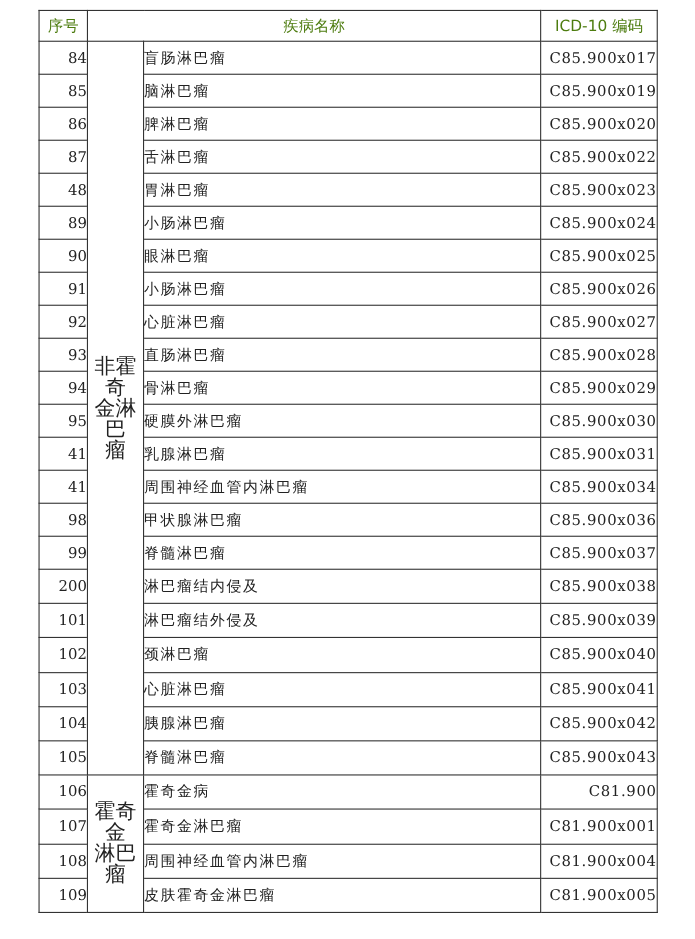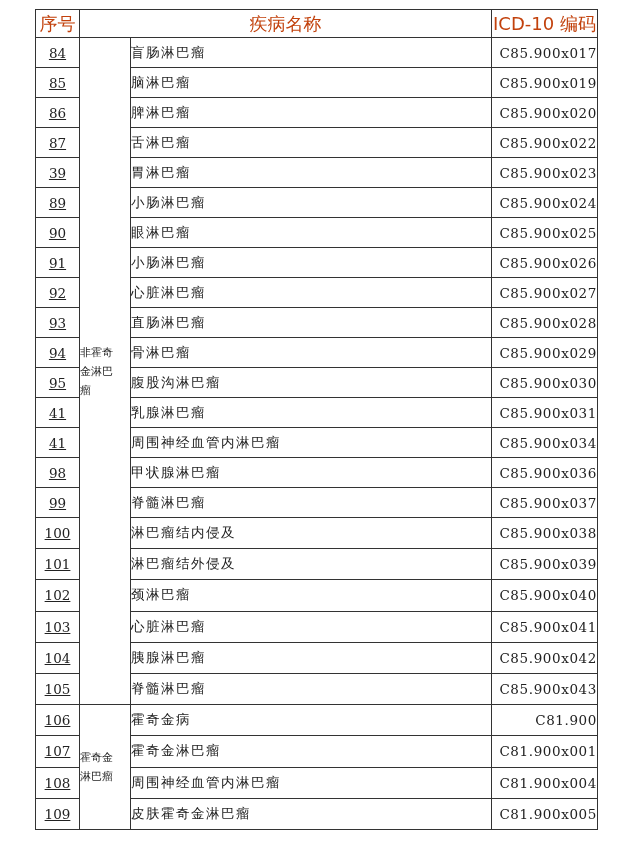--- a/index.html
+++ b/index.html
@@ -1,24 +1,24 @@
 <!DOCTYPE html>
 <html><head>
   <meta charset="utf-8">
   <style>
     html, body { margin: 0; padding: 0; background: #ffffff; }
     body { width: 632px; height: 854px; position: relative; overflow: hidden;
            font-family: "DejaVu Serif", "Liberation Serif", serif; color: #222; }
     table.icd { position: absolute; left: 35px; top: 9px; width: 562px;
                 border-collapse: collapse; table-layout: fixed; }
     table.icd td, table.icd th { border: 1.3px solid #333; padding: 0; font-weight: normal; }
-    th { height: 27px; font-family: "DejaVu Sans", "Liberation Sans", sans-serif; font-size: 18px; color: #c2410c; }
+    th { height: 27px; font-family: "DejaVu Sans", "Liberation Sans", sans-serif; font-size: 14px; color: #4d7c0f; }
     td { font-size: 13.5px; }
-    td.seq { text-align: center; text-decoration: underline; }
-    td.cat { text-align: left; vertical-align: middle; line-height: 19px; font-size: 11px; padding: 0 2px; }
+    td.seq { text-align: right; }
+    td.cat { text-align: center; vertical-align: middle; line-height: 19px; font-size: 19px; padding: 0 2px; }
     td.name { text-align: left; padding-left: 1px; letter-spacing: 1.5px; }
     td.code { text-align: right; letter-spacing: 0.6px; }
     tr.r30 td { height: 29px; }
     tr.r31 td { height: 30.2px; }
   </style>
 </head>
 <body>
 
 <table class="icd">
   <colgroup>
@@ -54,21 +54,21 @@
         <td class="seq">86</td>
         <td class="name">脾淋巴瘤</td>
         <td class="code">C85.900x020</td>
       </tr>
       <tr class="r30">
         <td class="seq">87</td>
         <td class="name">舌淋巴瘤</td>
         <td class="code">C85.900x022</td>
       </tr>
       <tr class="r30">
-        <td class="seq">39</td>
+        <td class="seq">48</td>
         <td class="name">胃淋巴瘤</td>
         <td class="code">C85.900x023</td>
       </tr>
       <tr class="r30">
         <td class="seq">89</td>
         <td class="name">小肠淋巴瘤</td>
         <td class="code">C85.900x024</td>
       </tr>
       <tr class="r30">
         <td class="seq">90</td>
@@ -90,21 +90,21 @@
         <td class="name">直肠淋巴瘤</td>
         <td class="code">C85.900x028</td>
       </tr>
       <tr class="r30">
         <td class="seq">94</td>
         <td class="name">骨淋巴瘤</td>
         <td class="code">C85.900x029</td>
       </tr>
       <tr class="r30">
         <td class="seq">95</td>
-        <td class="name">腹股沟淋巴瘤</td>
+        <td class="name">硬膜外淋巴瘤</td>
         <td class="code">C85.900x030</td>
       </tr>
       <tr class="r30">
         <td class="seq">41</td>
         <td class="name">乳腺淋巴瘤</td>
         <td class="code">C85.900x031</td>
       </tr>
       <tr class="r30">
         <td class="seq">41</td>
         <td class="name">周围神经血管内淋巴瘤</td>
@@ -114,21 +114,21 @@
         <td class="seq">98</td>
         <td class="name">甲状腺淋巴瘤</td>
         <td class="code">C85.900x036</td>
       </tr>
       <tr class="r30">
         <td class="seq">99</td>
         <td class="name">脊髓淋巴瘤</td>
         <td class="code">C85.900x037</td>
       </tr>
       <tr class="r31">
-        <td class="seq">100</td>
+        <td class="seq">200</td>
         <td class="name">淋巴瘤结内侵及</td>
         <td class="code">C85.900x038</td>
       </tr>
       <tr class="r31">
         <td class="seq">101</td>
         <td class="name">淋巴瘤结外侵及</td>
         <td class="code">C85.900x039</td>
       </tr>
       <tr class="r31">
         <td class="seq">102</td>

